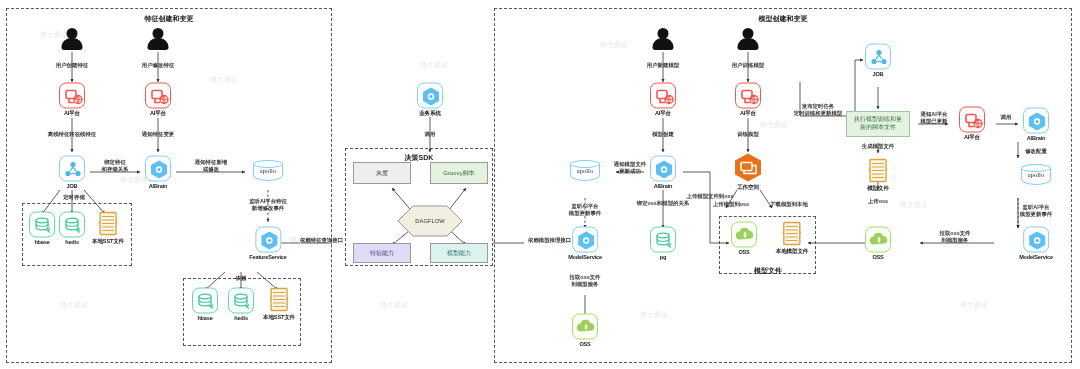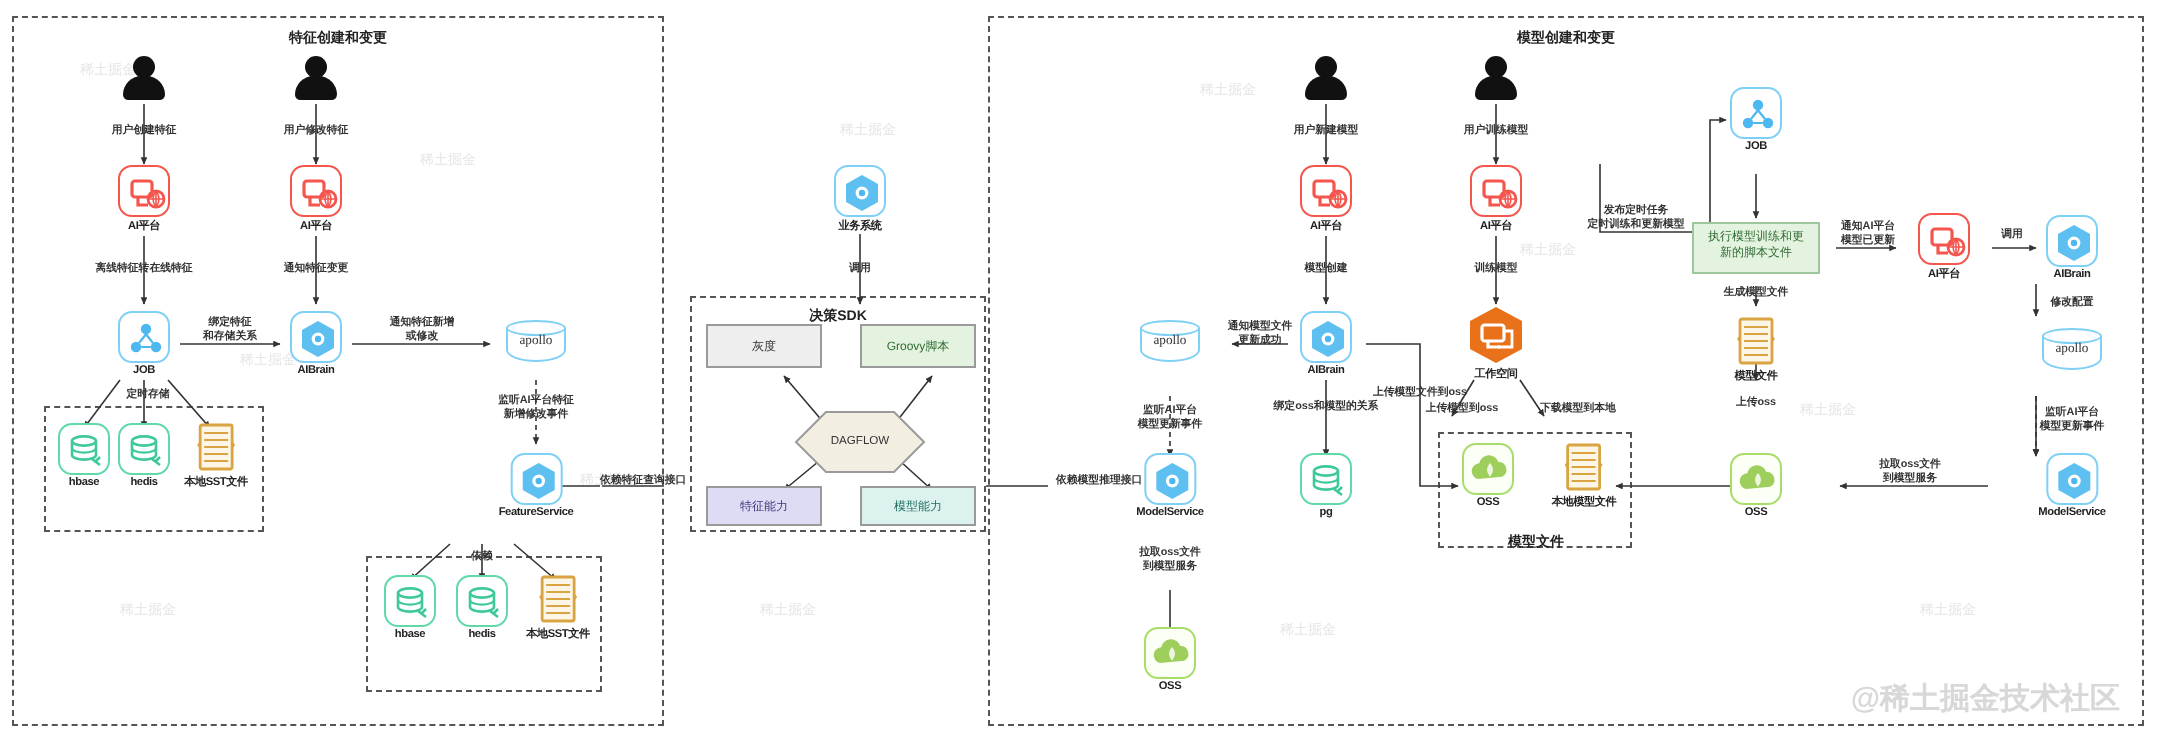--- a/index.html
+++ b/index.html
@@ -550,15 +550,14 @@
     <div class="sq lblue">
       <svg width="26" height="26" viewBox="0 0 26 26">
           <polygon points="13,4 21,8.5 21,17.5 13,22 5,17.5 5,8.5" fill="#4db8f0" opacity="0.9"></polygon>
           <circle cx="13" cy="13" r="3.2" fill="#fff"></circle>
           <circle cx="13" cy="13" r="1.6" fill="#4db8f0"></circle>
         </svg>
     </div>
     <div class="cap">ModelService</div>
   </div>
 
-  <div class="brand">@稀土掘金技术社区</div>
 
 </div>
 
 </body></html>

